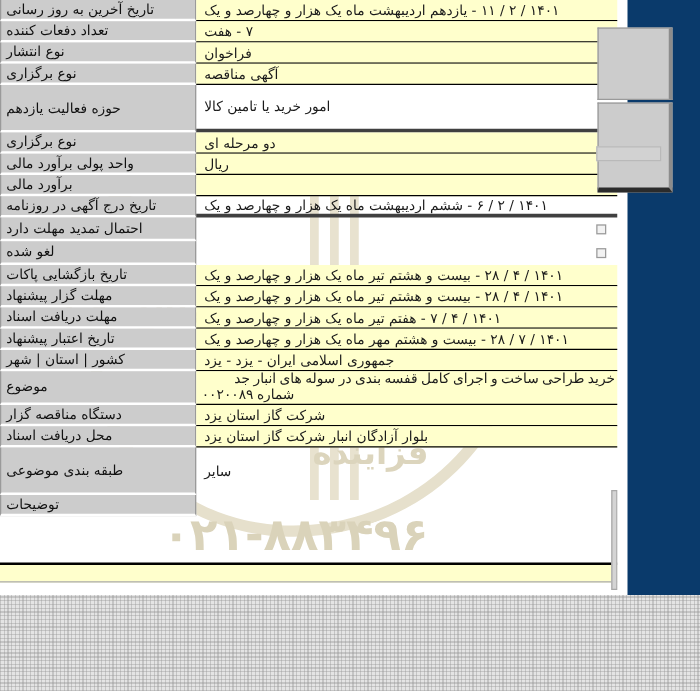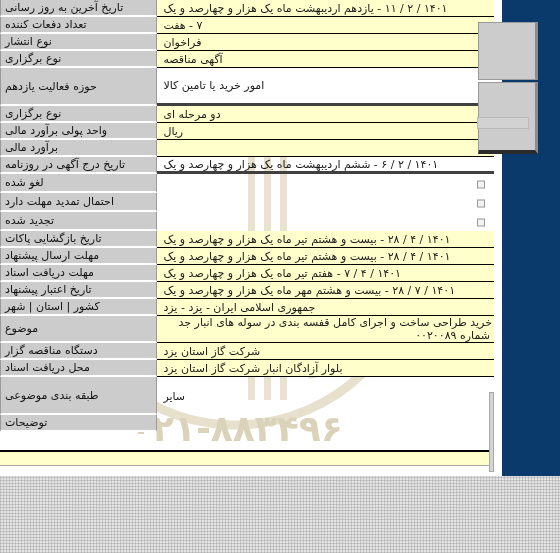--- a/index.html
+++ b/index.html
@@ -108,21 +108,21 @@
     text-align:left;
     border-bottom:1px solid #000000;
     border-top:0;
     position:relative;
     white-space:nowrap;
     overflow:hidden;
     direction:rtl;
   }
   td.val.clear{background:transparent;border-bottom:3px solid #404040;}
   td.val.noline{border-bottom:0;background:transparent;}
-  td.val.wrapval{white-space:normal;}
+  td.val.wrapval{white-space:normal;font-family:Liberation Serif, serif;}
 
   tr.tall td{height:38px;}
   tr.med  td{height:23px;}
   tr.std  td{height:17px;}
   tr.chk  td{height:19px;}
 
   
   .vtext{display:block;text-align:left;padding-left:2px;}
   .vtext.rtlline{direction:rtl;unicode-bidi:embed;}
   td.val .bleed2{
@@ -136,21 +136,21 @@
     display:inline-block;width:6px;height:6px;
     border:1px solid #9a9a9a;background:#f2f2f2;
     vertical-align:middle;
   }
   .cbox-wrap{
     position:absolute;left:320px;top:50%;transform:translateY(-50%);
   }
 
   
   .subj-l1{display:block;text-align:right;margin-right:-2px;white-space:nowrap;}
-  .subj-l2{display:block;text-align:right;}
+  .subj-l2{display:block;}
 
   
   #comment-bar{
     position:absolute;left:0;top:452px;width:494px;height:13px;
     background:#ffffcc;border-bottom:1px solid #aaaaaa;
   }
   #comment-cbox{
     position:absolute;left:186px;top:470px;
   }
   
@@ -246,51 +246,44 @@
         </td>
     <td class="lbl">تاریخ درج آگهی در روزنامه</td>
   </tr>
 
 
   <tr class="chk">
     <td class="val noline">
       <span class="cbox-wrap"><span class="cbox"></span></span>
       <span class="vtext"></span>
     </td>
-    <td class="lbl">لغو شده</td>
+    <td class="lbl">احتمال تمدید مهلت دارد</td>
   </tr>
 
   <tr class="chk">
     <td class="val noline">
       <span class="cbox-wrap"><span class="cbox"></span></span>
       <span class="vtext"></span>
     </td>
-    <td class="lbl">احتمال تمدید مهلت دارد</td>
-  </tr>
-
-  <tr class="chk">
-    <td class="val noline">
-      <span class="cbox-wrap"><span class="cbox"></span></span>
-      <span class="vtext"></span>
-    </td>
-    <td class="lbl">تجدید شده</td>
-  </tr>
+    <td class="lbl">لغو شده</td>
+  </tr>
+
 
   <tr class="std">
     <td class="val">
           <span class="vtext rtlline">۱۴۰۱ / ۴ / ۲۸ - بیست و هشتم تیر ماه یک هزار و چهارصد و یک</span>
         </td>
     <td class="lbl">تاریخ بازگشایی پاکات</td>
   </tr>
 
   <tr class="std">
     <td class="val">
           <span class="vtext rtlline">۱۴۰۱ / ۴ / ۲۸ - بیست و هشتم تیر ماه یک هزار و چهارصد و یک</span>
         </td>
-    <td class="lbl">مهلت ارسال پیشنهاد</td>
+    <td class="lbl">مهلت گزار پیشنهاد</td>
   </tr>
 
   <tr class="std">
     <td class="val">
           <span class="vtext rtlline">۱۴۰۱ / ۴ / ۷ - هفتم تیر ماه یک هزار و چهارصد و یک</span>
         </td>
     <td class="lbl">مهلت دریافت اسناد</td>
   </tr>
 
   <tr class="std">

